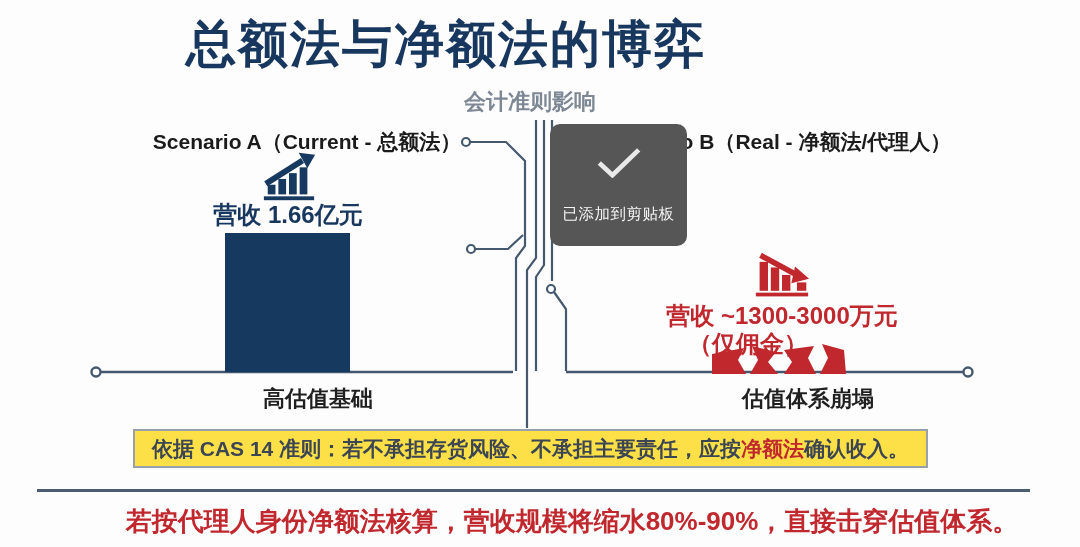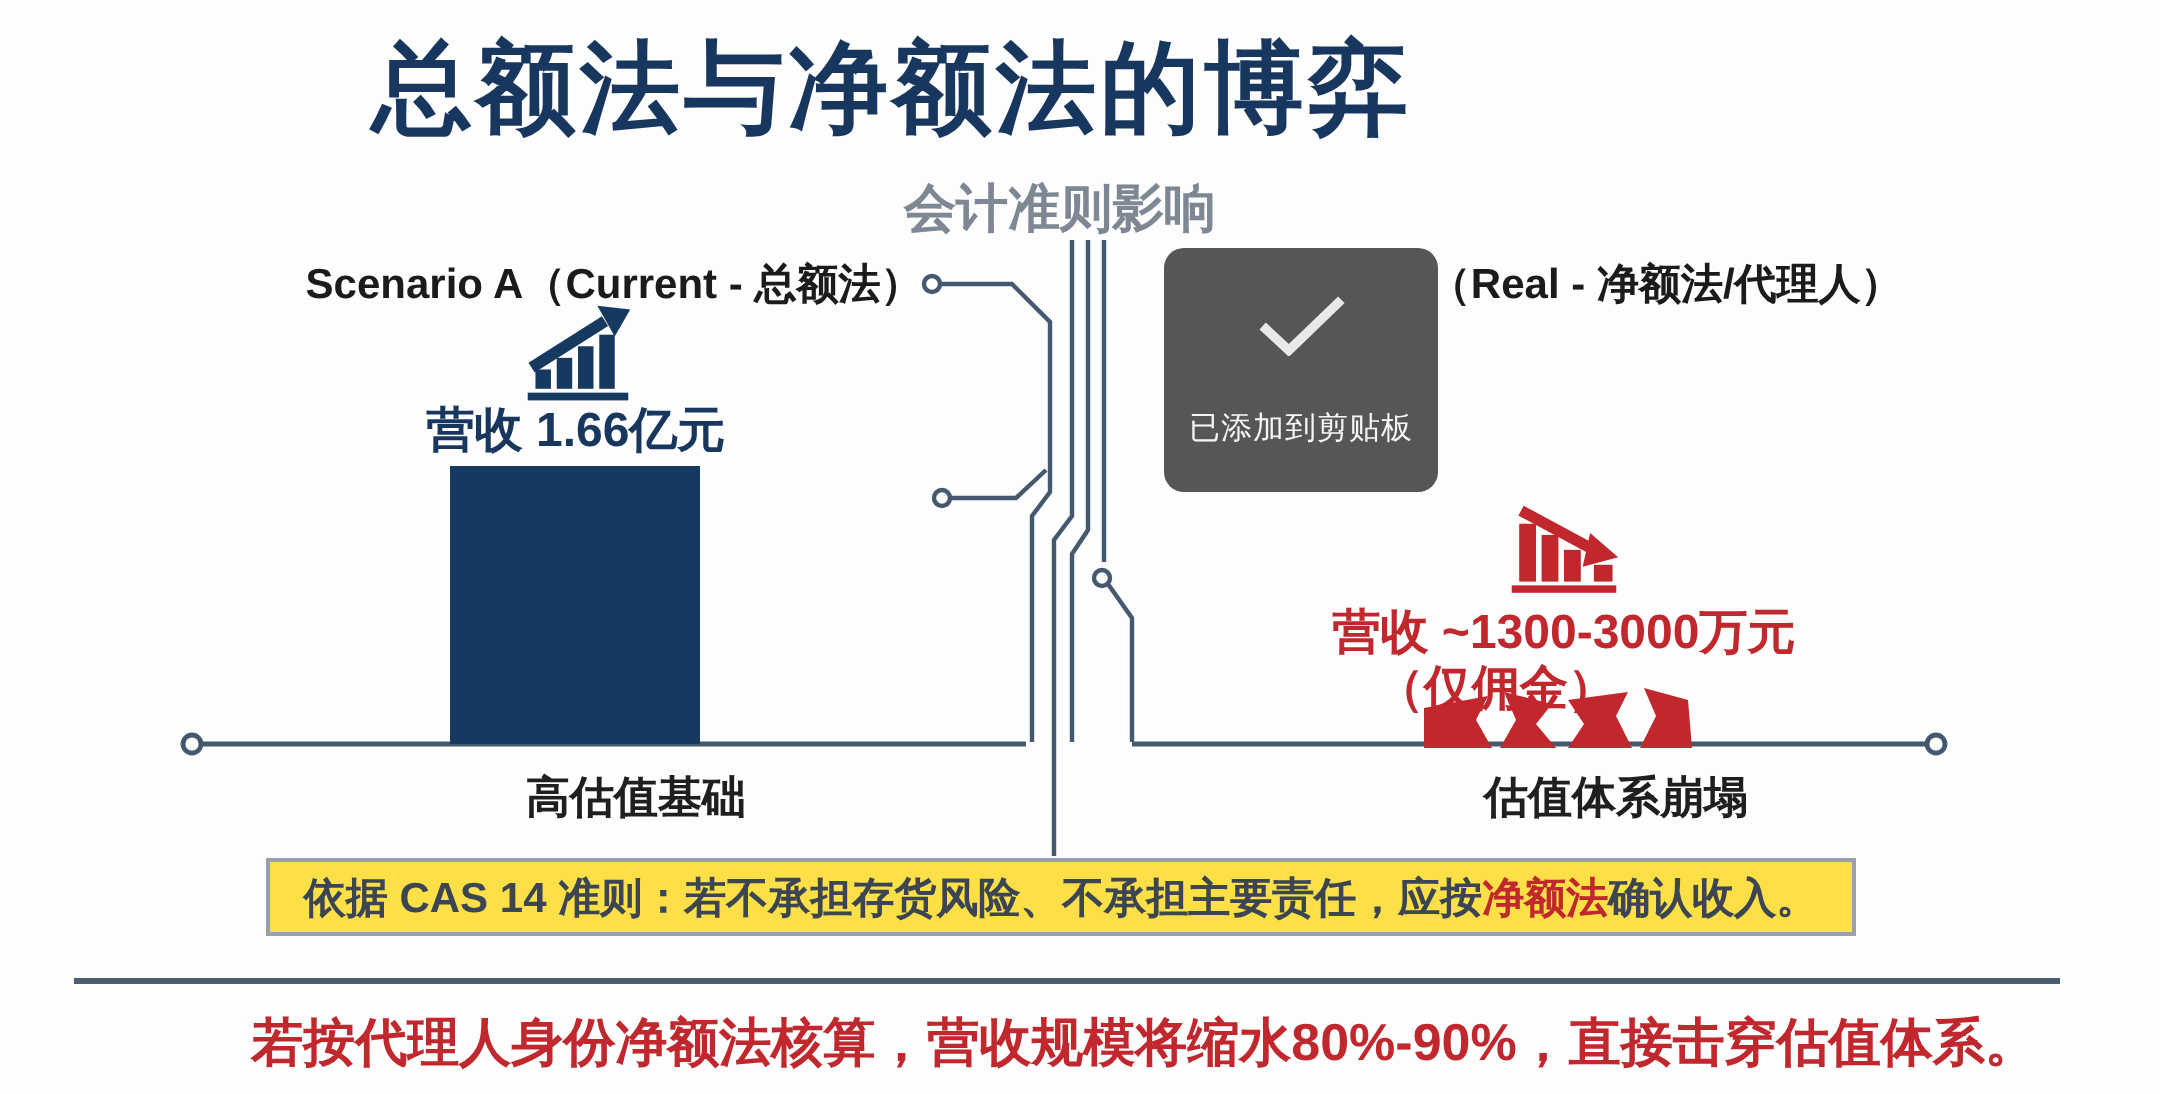--- a/index.html
+++ b/index.html
@@ -9,21 +9,21 @@
     font-family:"Liberation Sans","DejaVu Sans",sans-serif;
   }
   .abs{position:absolute;}
   .page-title{
     left:446px;top:11px;transform:translateX(-50%);
     font-size:50px;font-weight:700;letter-spacing:2px;
     color:#17375e;white-space:nowrap;
   }
   .center-label{
     left:530px;top:87px;transform:translateX(-50%);
-    font-size:26px;font-weight:700;color:#7d8894;white-space:nowrap;
+    font-size:22px;font-weight:700;color:#7d8894;white-space:nowrap;
   }
   .scen-header{
     font-size:21px;font-weight:700;color:#1b1b1b;white-space:nowrap;
   }
   .scen-a-header{left:280px;top:128px;transform:translateX(-50%);margin-left:27px;}
   .scen-b-header{left:778px;top:128px;transform:translateX(-50%);z-index:1;}
   .icon-a{left:260px;top:152px;width:58px;height:50px;}
   .icon-b{left:754px;top:250px;width:56px;height:48px;}
   .rev-a{
     left:288px;top:199px;transform:translateX(-50%);
@@ -55,21 +55,20 @@
   .divider{left:37px;top:489px;width:993px;height:3px;background:#4d5d70;}
   .footer-warning{
     left:572px;top:504px;transform:translateX(-50%);
     font-size:26px;font-weight:800;color:#c0282e;white-space:nowrap;
   }
   .toast{
     left:550px;top:124px;width:137px;height:122px;z-index:10;
     background:#565656;border-radius:10px;box-sizing:border-box;
     display:flex;flex-direction:column;align-items:center;
     padding-top:24px;
-    margin-left:32px;
   }
   .toast .msg{
     margin-top:26px;font-size:15.5px;color:#f5f5f5;
     font-weight:400;white-space:nowrap;letter-spacing:0.5px;
   }
   svg{display:block;}
 </style>
 </head>
 <body>
 

